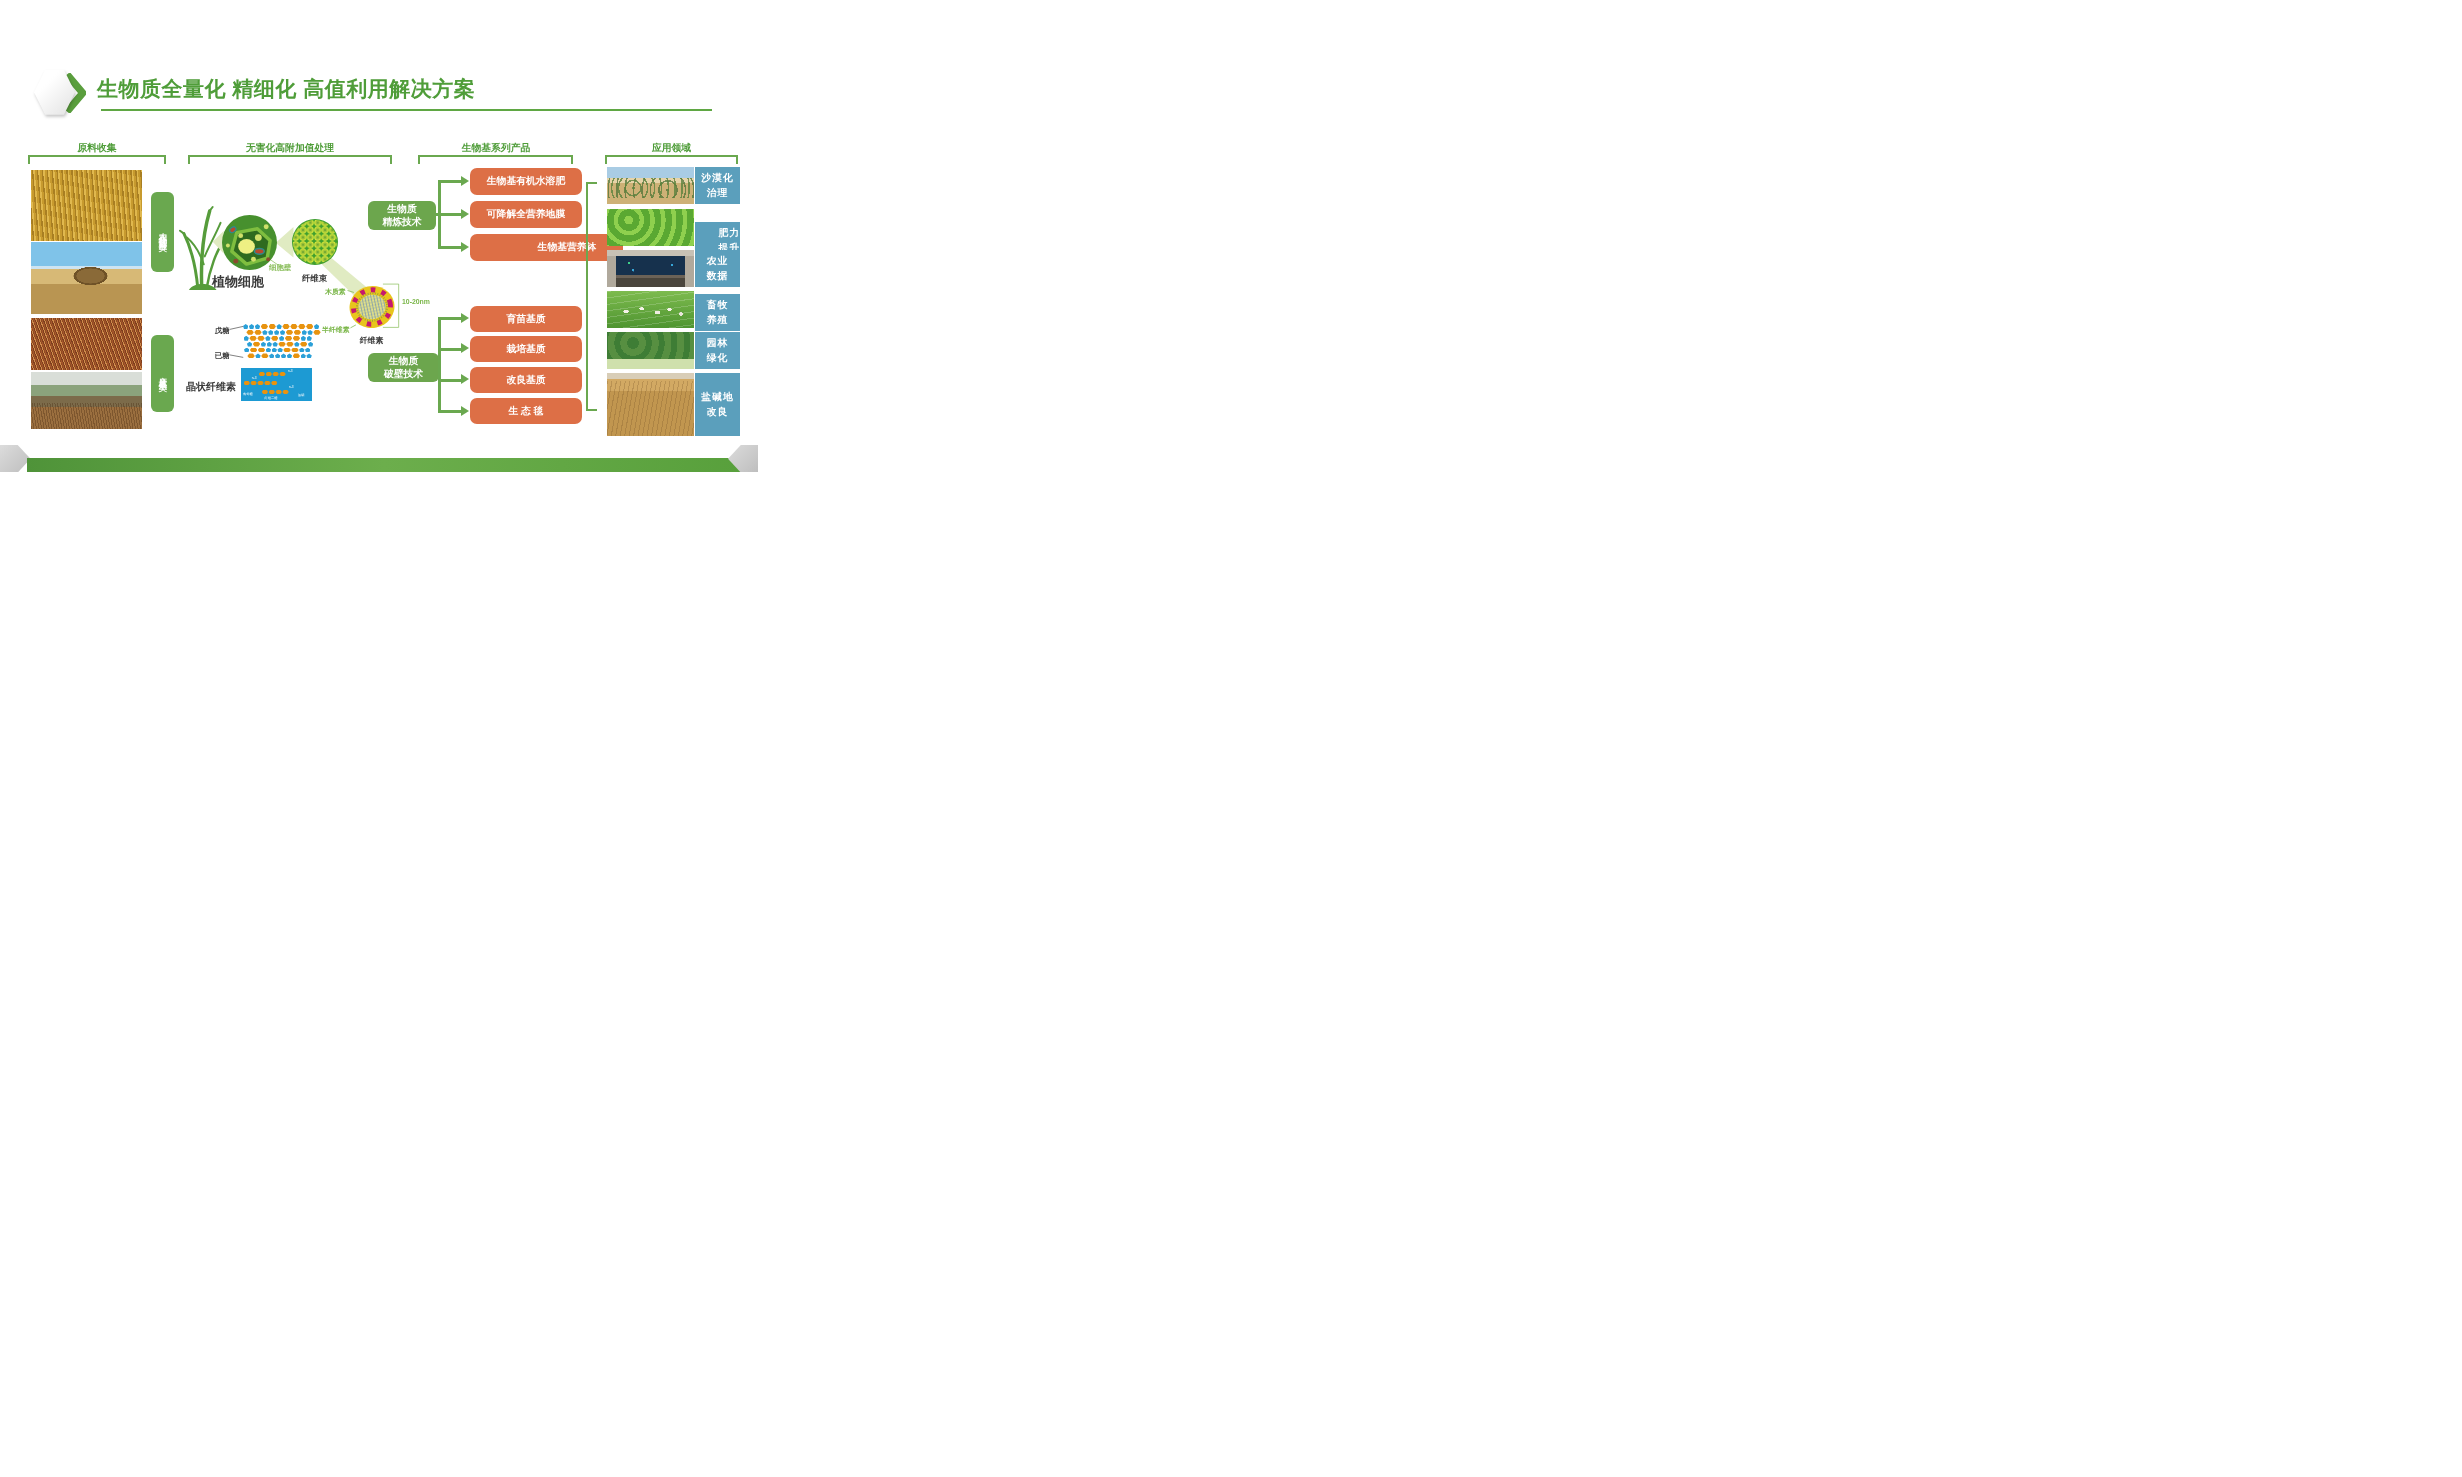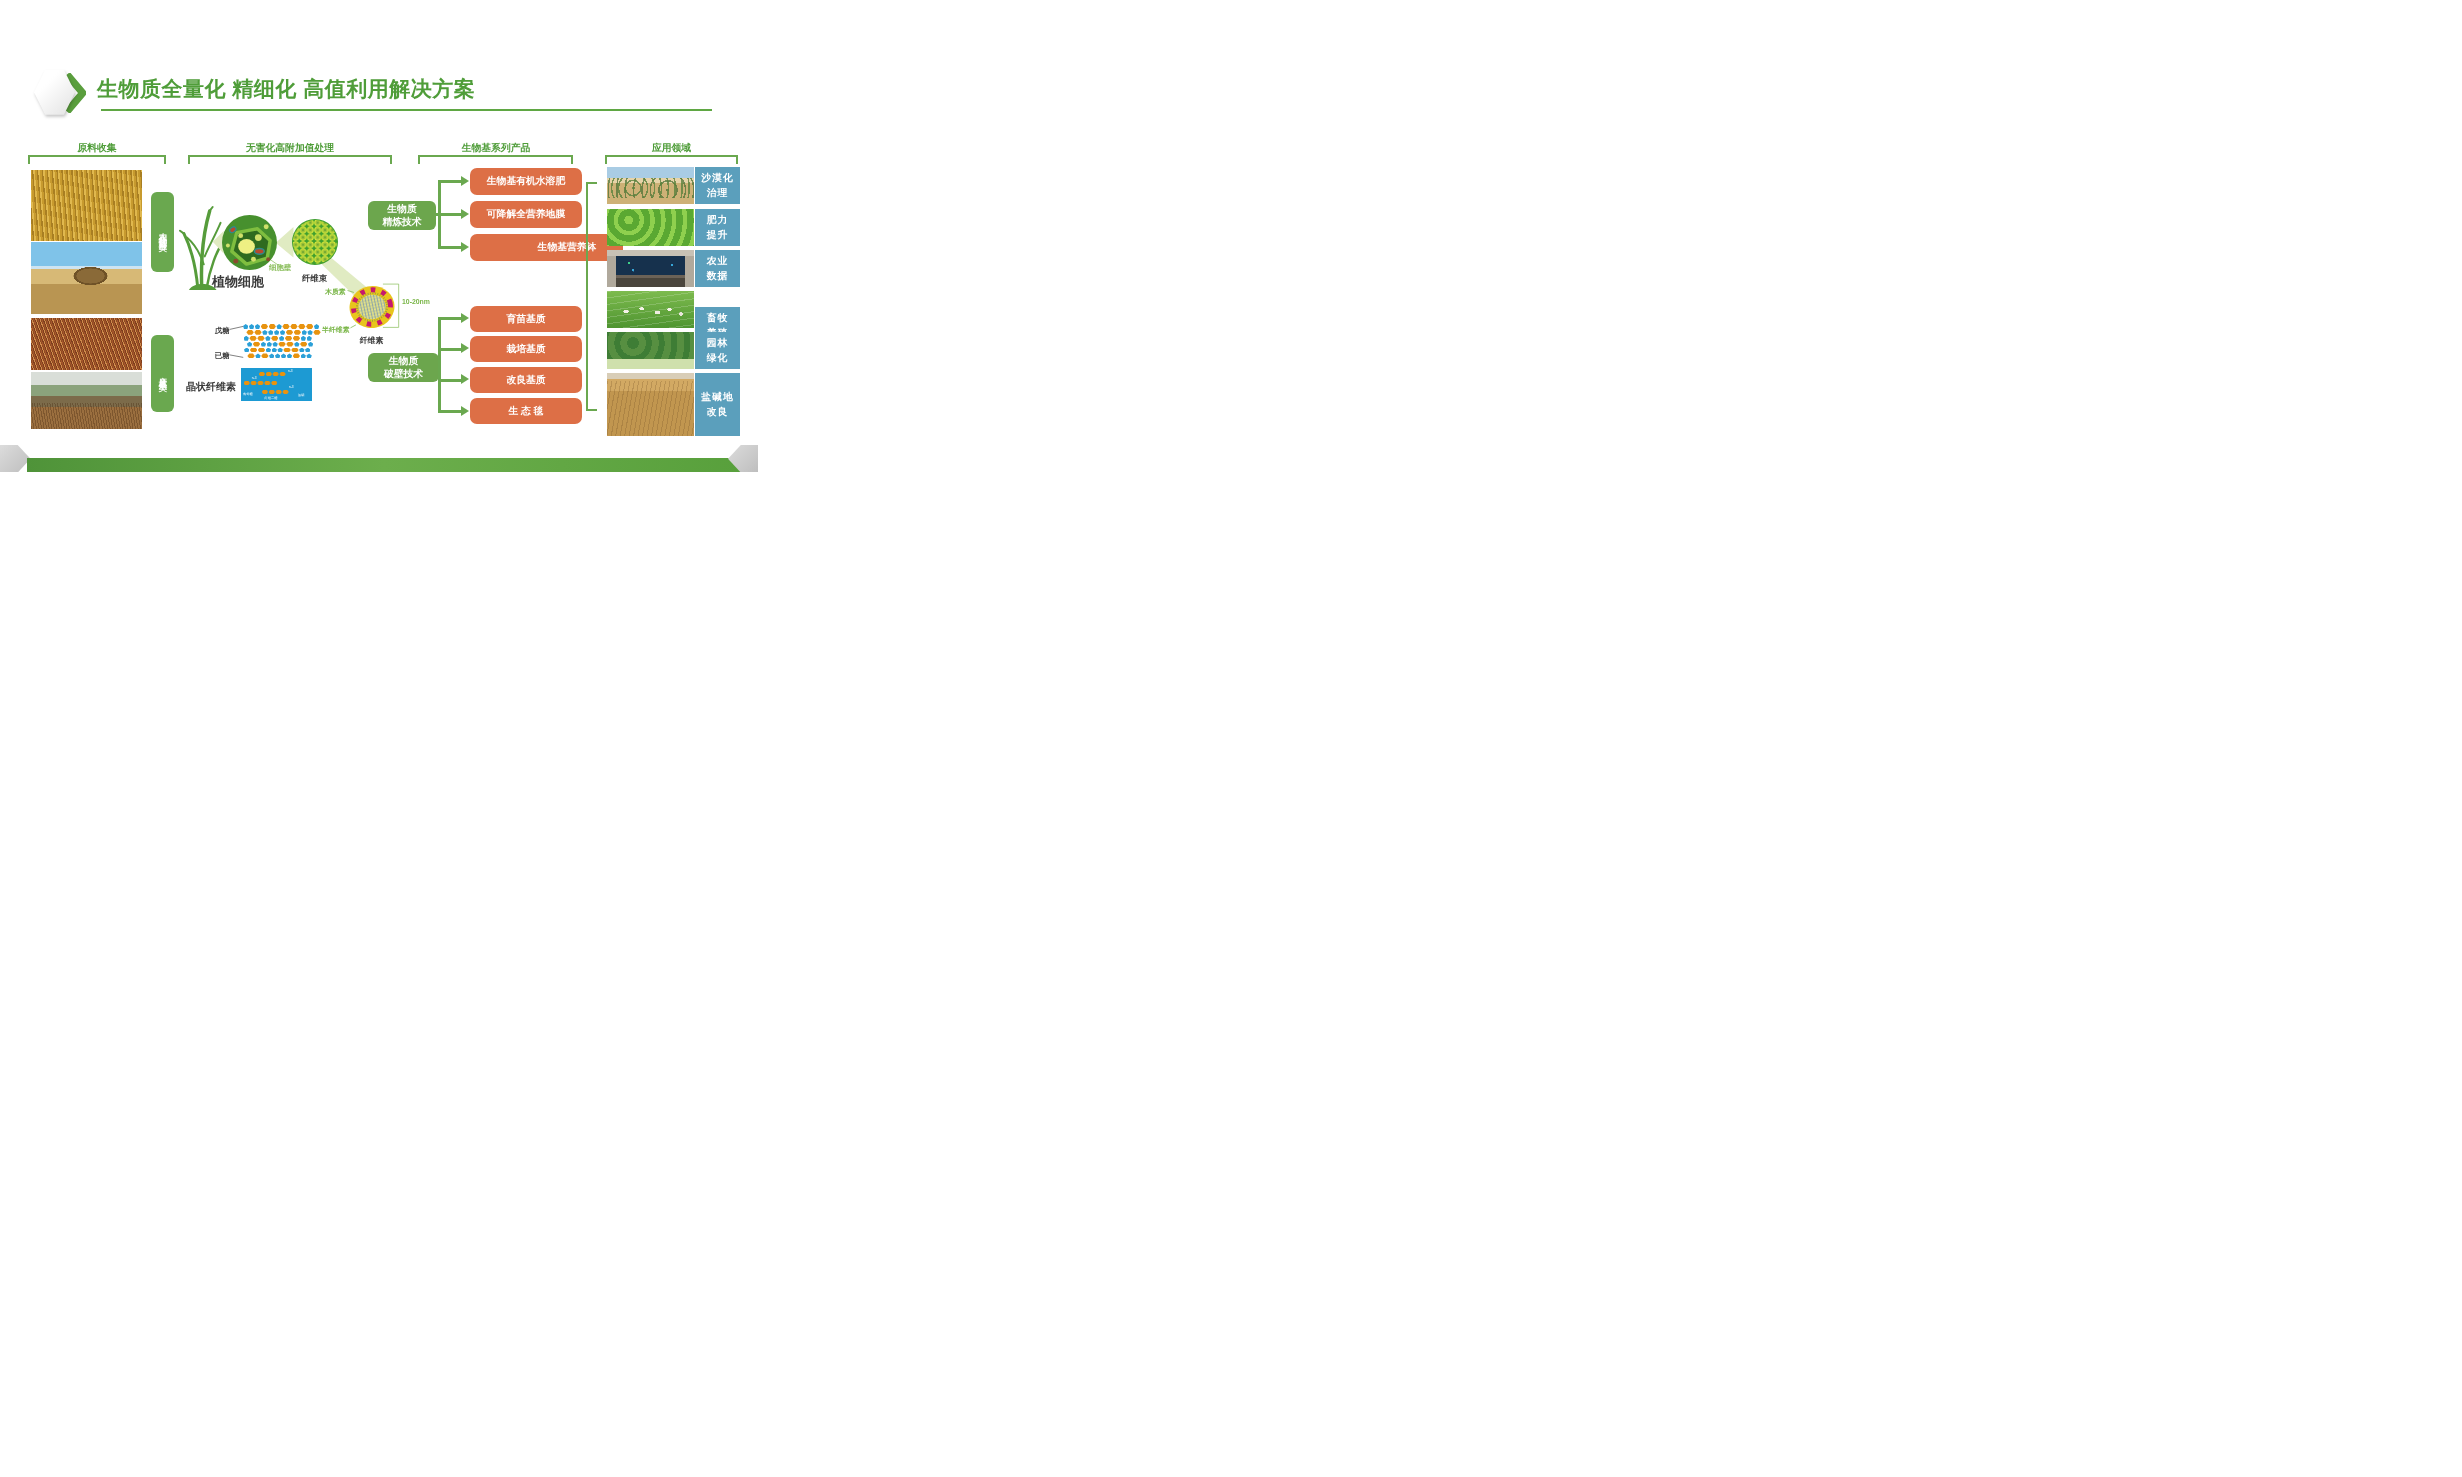--- a/index.html
+++ b/index.html
@@ -264,31 +264,31 @@
   <div class="prod-box" style="top:352px;height:26px;">生 态 毯</div>
 
   <div class="right-bracket"></div>
 
   <div class="app-photo ap-desert" style="top:121px;height:37px;"></div>
   <div class="app-label" style="top:121px;height:37px;">
     <span>沙漠化</span>
     <span>治理</span>
   </div>
   <div class="app-photo ap-lettuce" style="top:163px;height:37px;"></div>
-  <div class="app-label" style="top:163px;height:37px;">
+  <div class="app-label" style="top:176px;height:37px;align-items:flex-end;">
     <span>肥力</span>
     <span>提升</span>
   </div>
   <div class="app-photo ap-control" style="top:204px;height:37px;"></div>
   <div class="app-label" style="top:204px;height:37px;">
     <span>农业</span>
     <span>数据</span>
   </div>
   <div class="app-photo ap-sheep" style="top:245px;height:37px;"></div>
-  <div class="app-label" style="top:261px;height:37px;">
+  <div class="app-label" style="top:248px;height:37px;">
     <span>畜牧</span>
     <span>养殖</span>
   </div>
   <div class="app-photo ap-park" style="top:286px;height:37px;"></div>
   <div class="app-label" style="top:286px;height:37px;">
     <span>园林</span>
     <span>绿化</span>
   </div>
   <div class="app-photo ap-sand" style="top:327px;height:63px;"></div>
   <div class="app-label" style="top:327px;height:63px;">

